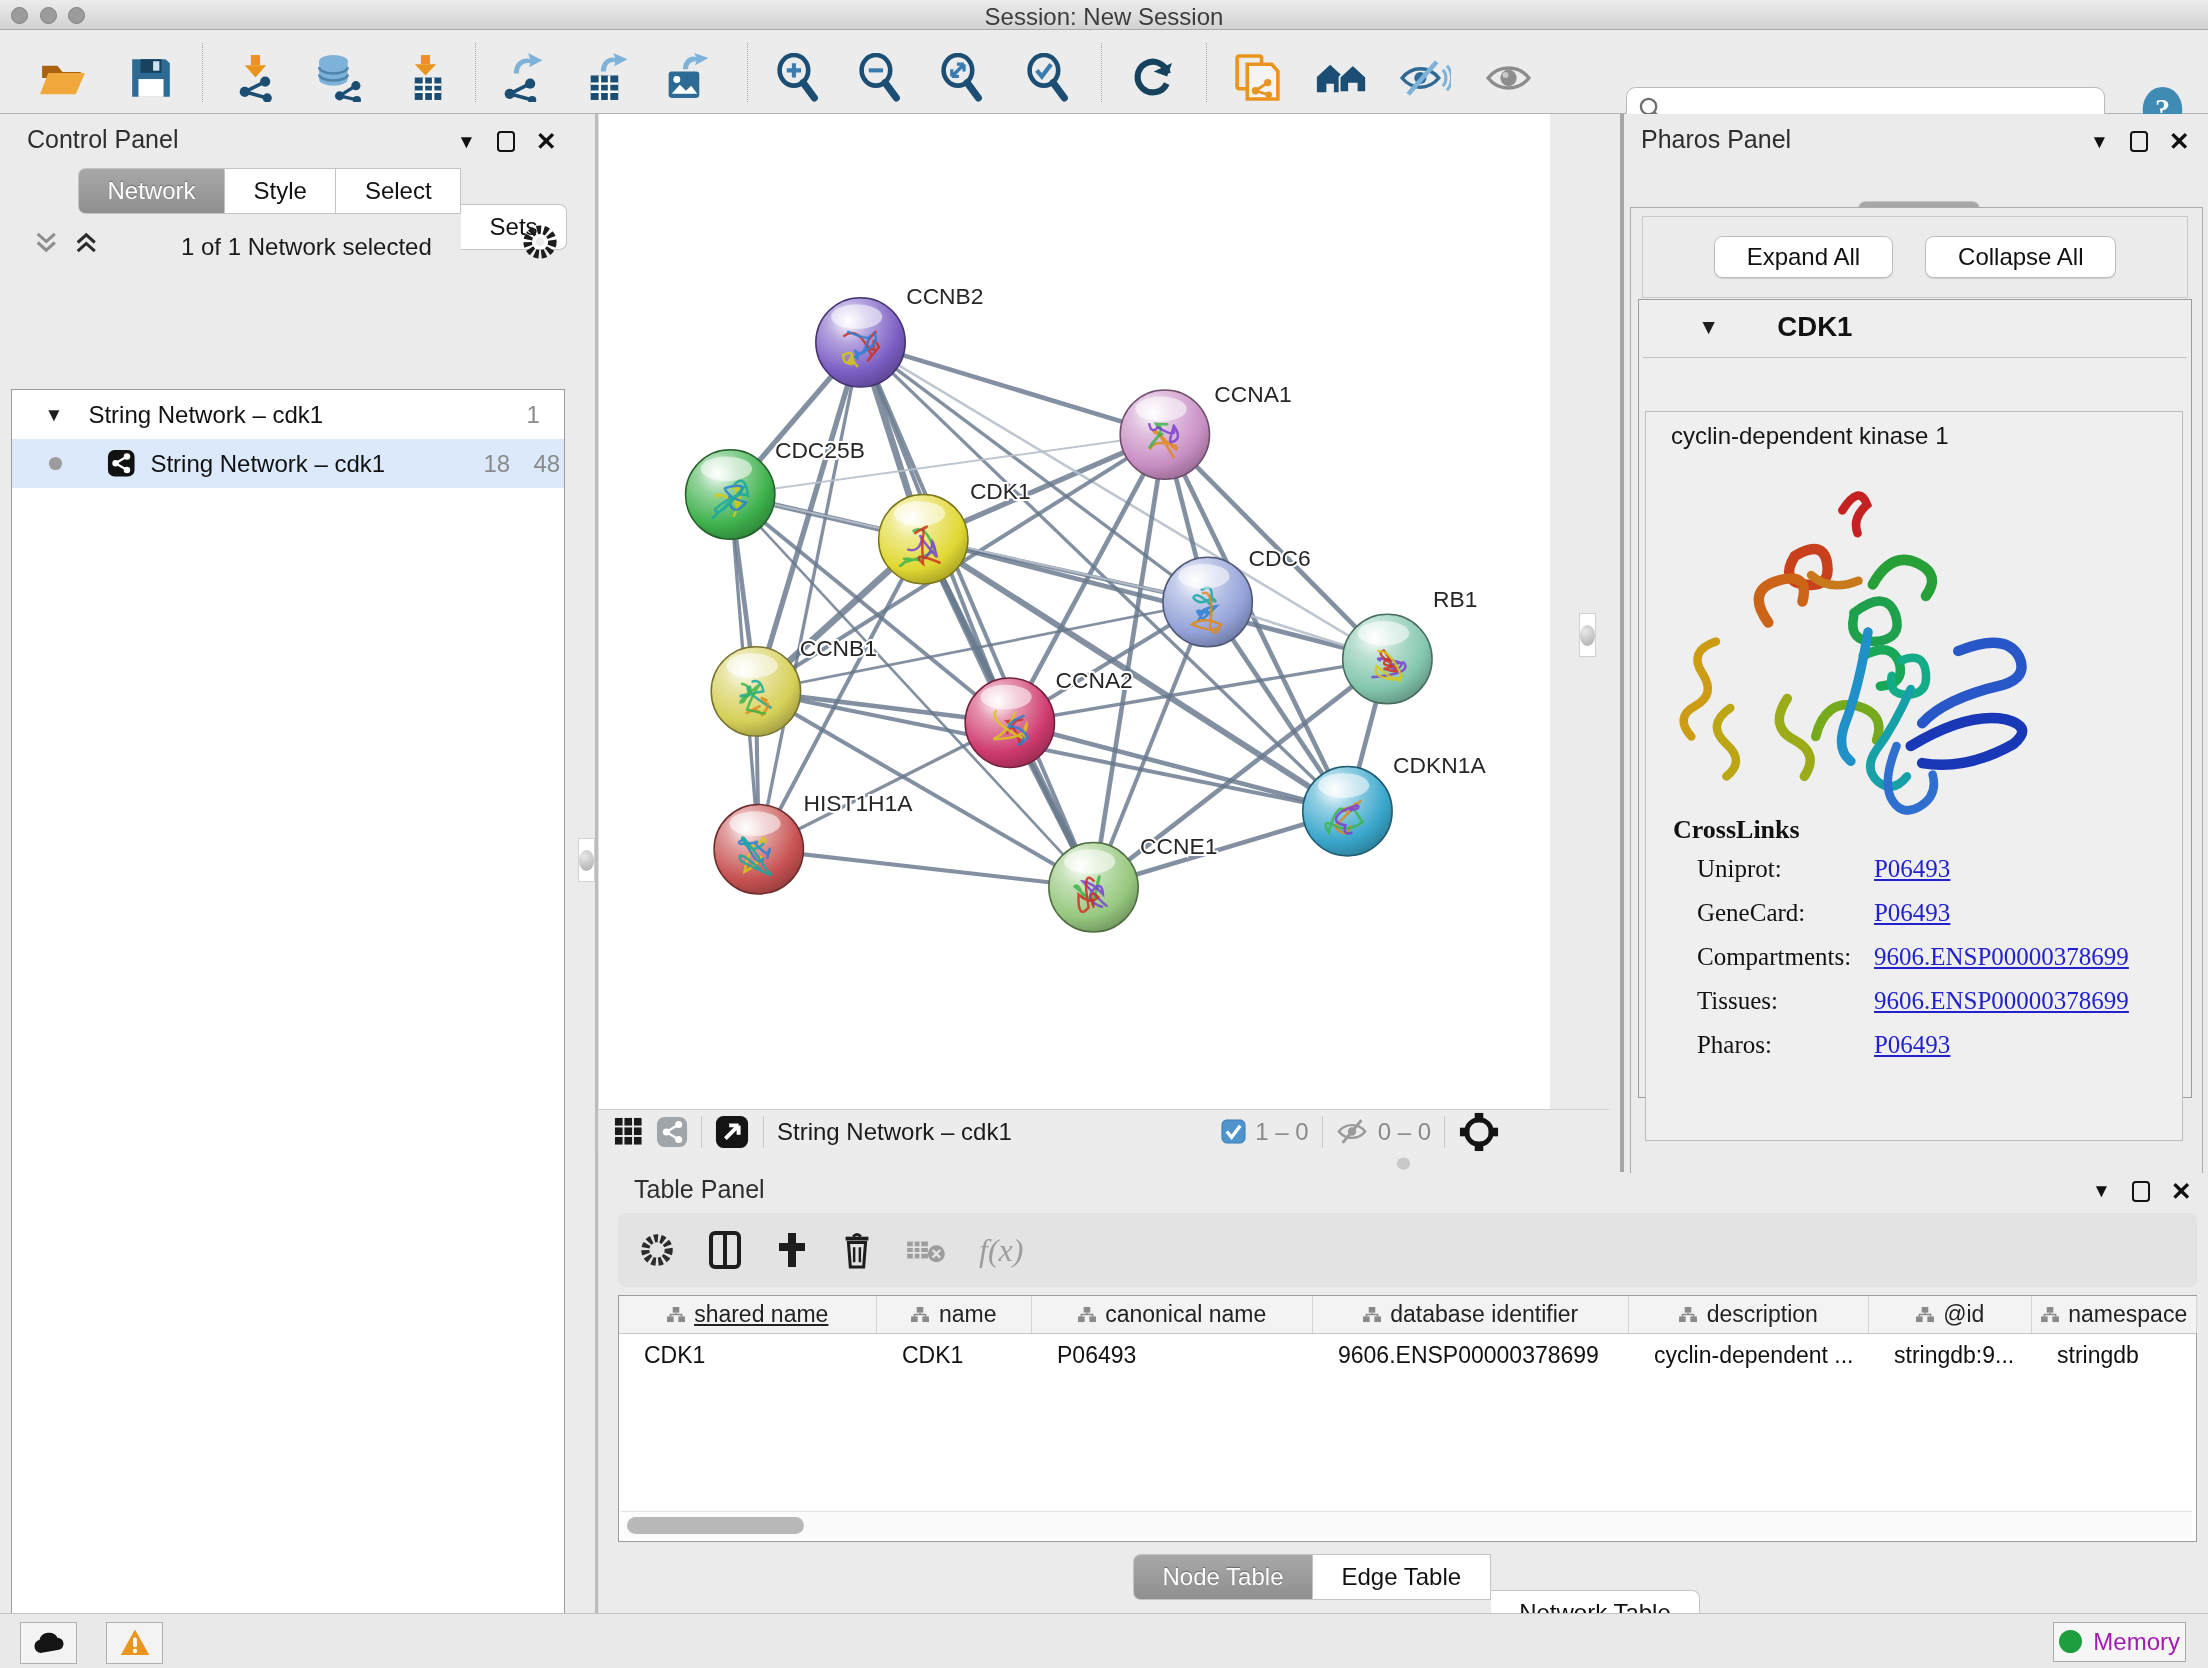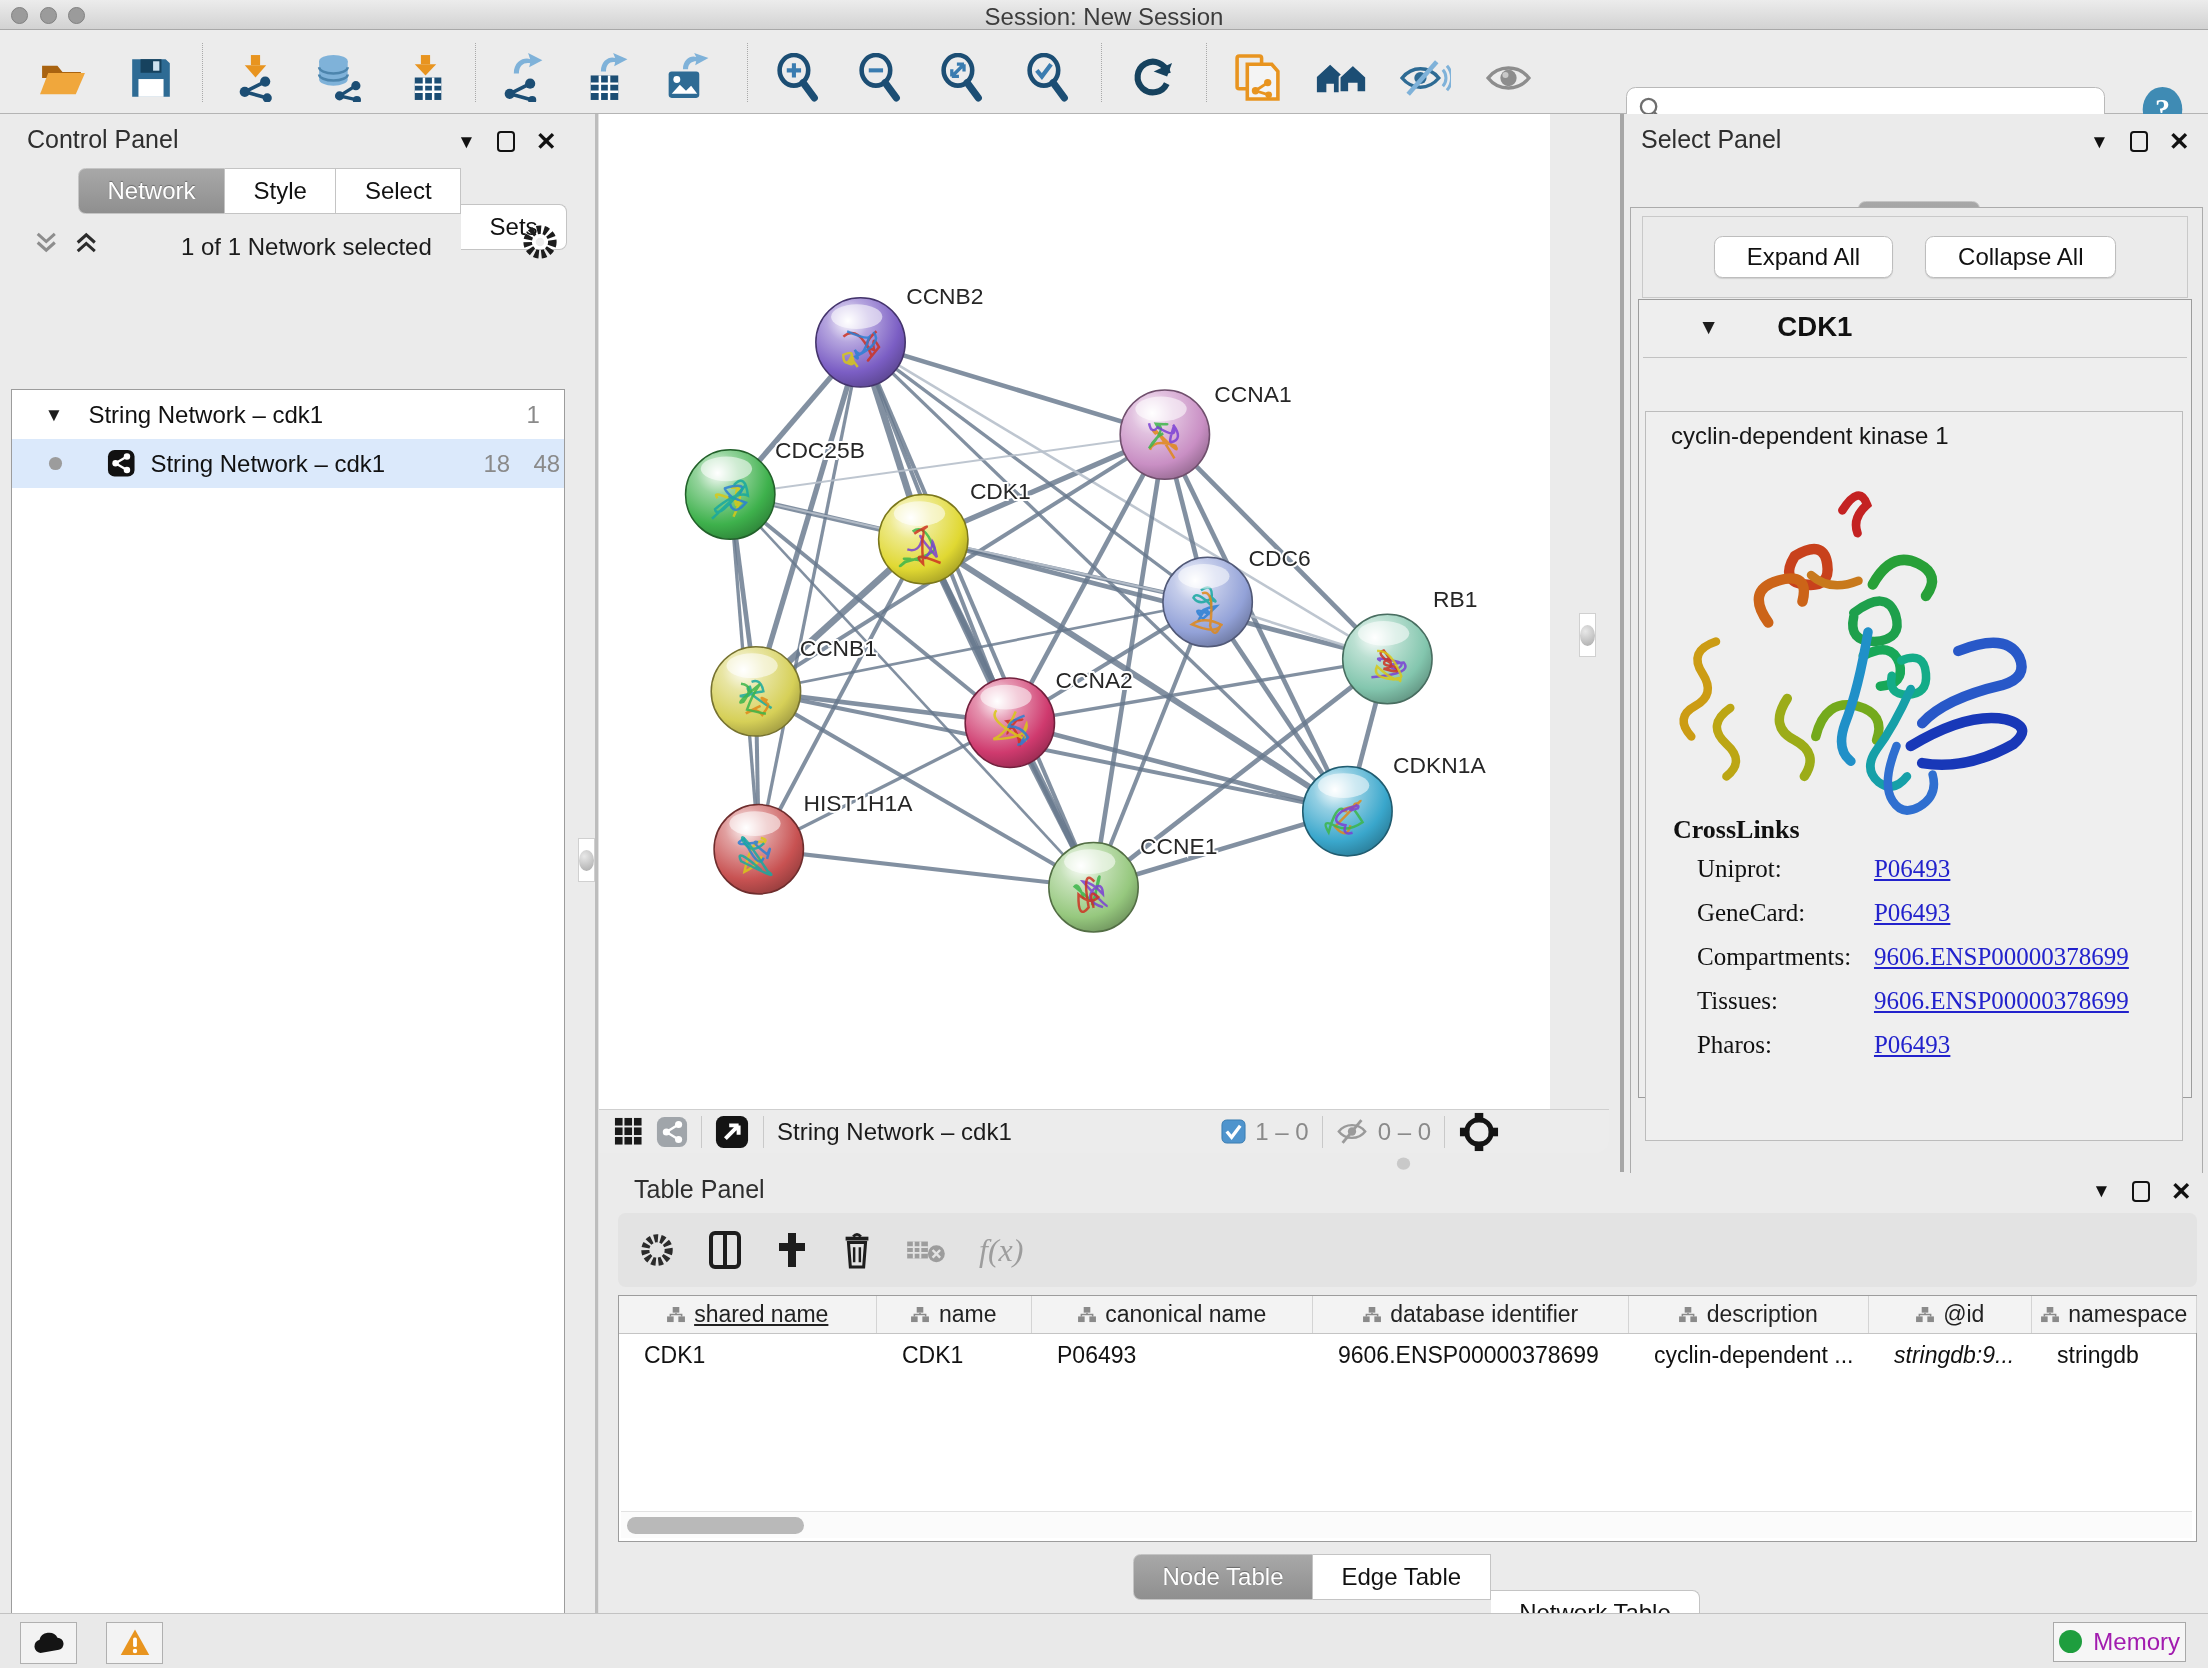--- a/index.html
+++ b/index.html
@@ -622,21 +622,21 @@
   <div class="abs handle" style="left:1579px; top:613px; width:17px; height:44px">
     <div class="dot" style="width:21px;height:21px"></div>
   </div>
   <div class="abs" style="left:1391px; top:1157px">
     <svg width="25" height="13.3" viewBox="0 0 26 14">
         <ellipse cx="13" cy="7" rx="7" ry="6.5" fill="#c9c9c9"></ellipse>
       </svg>
   </div>
 
   <div class="abs results-panel">
-    <div class="abs panel-title" style="left:17px; top:11.4px">Select Panel</div>
+    <div class="abs panel-title" style="left:17px; top:11.4px">Pharos Panel</div>
     <div class="abs panel-icons" style="left:466px; top:13.3px">
       <span class="icon-menu">▼</span>
       <span class="icon-float"></span>
       <span class="icon-close">✕</span>
     </div>
     <div class="abs seg" style="left:225px; top:51px">
       <div class="tab active" style="border-radius:7.6px">String</div>
     </div>
 
     <div class="abs rp-outer">
@@ -811,21 +811,21 @@
             </svg>
             <span>namespace</span>
           </div>
         </div>
       <div class="tp-rowline" id="table-row">
           <div class="tp-cell" style="width: 258px;">CDK1</div>
           <div class="tp-cell" style="width: 155px;">CDK1</div>
           <div class="tp-cell" style="width: 281px;">P06493</div>
           <div class="tp-cell" style="width: 316px;">9606.ENSP00000378699</div>
           <div class="tp-cell" style="width: 240px;">cyclin-dependent ...</div>
-          <div class="tp-cell" style="width: 163px; font-style: italic;">stringdb:9...</div>
+          <div class="tp-cell" style="width: 163px;">stringdb:9...</div>
           <div class="tp-cell" style="width: 165px;">stringdb</div>
         </div>
       <div class="abs hscroll">
         <div class="abs hthumb"></div>
       </div>
     </div>
 
     <div class="abs seg" style="left:525px; top:381px">
       <div class="tab active">Node Table</div>
       <div class="tab">Edge Table</div>

